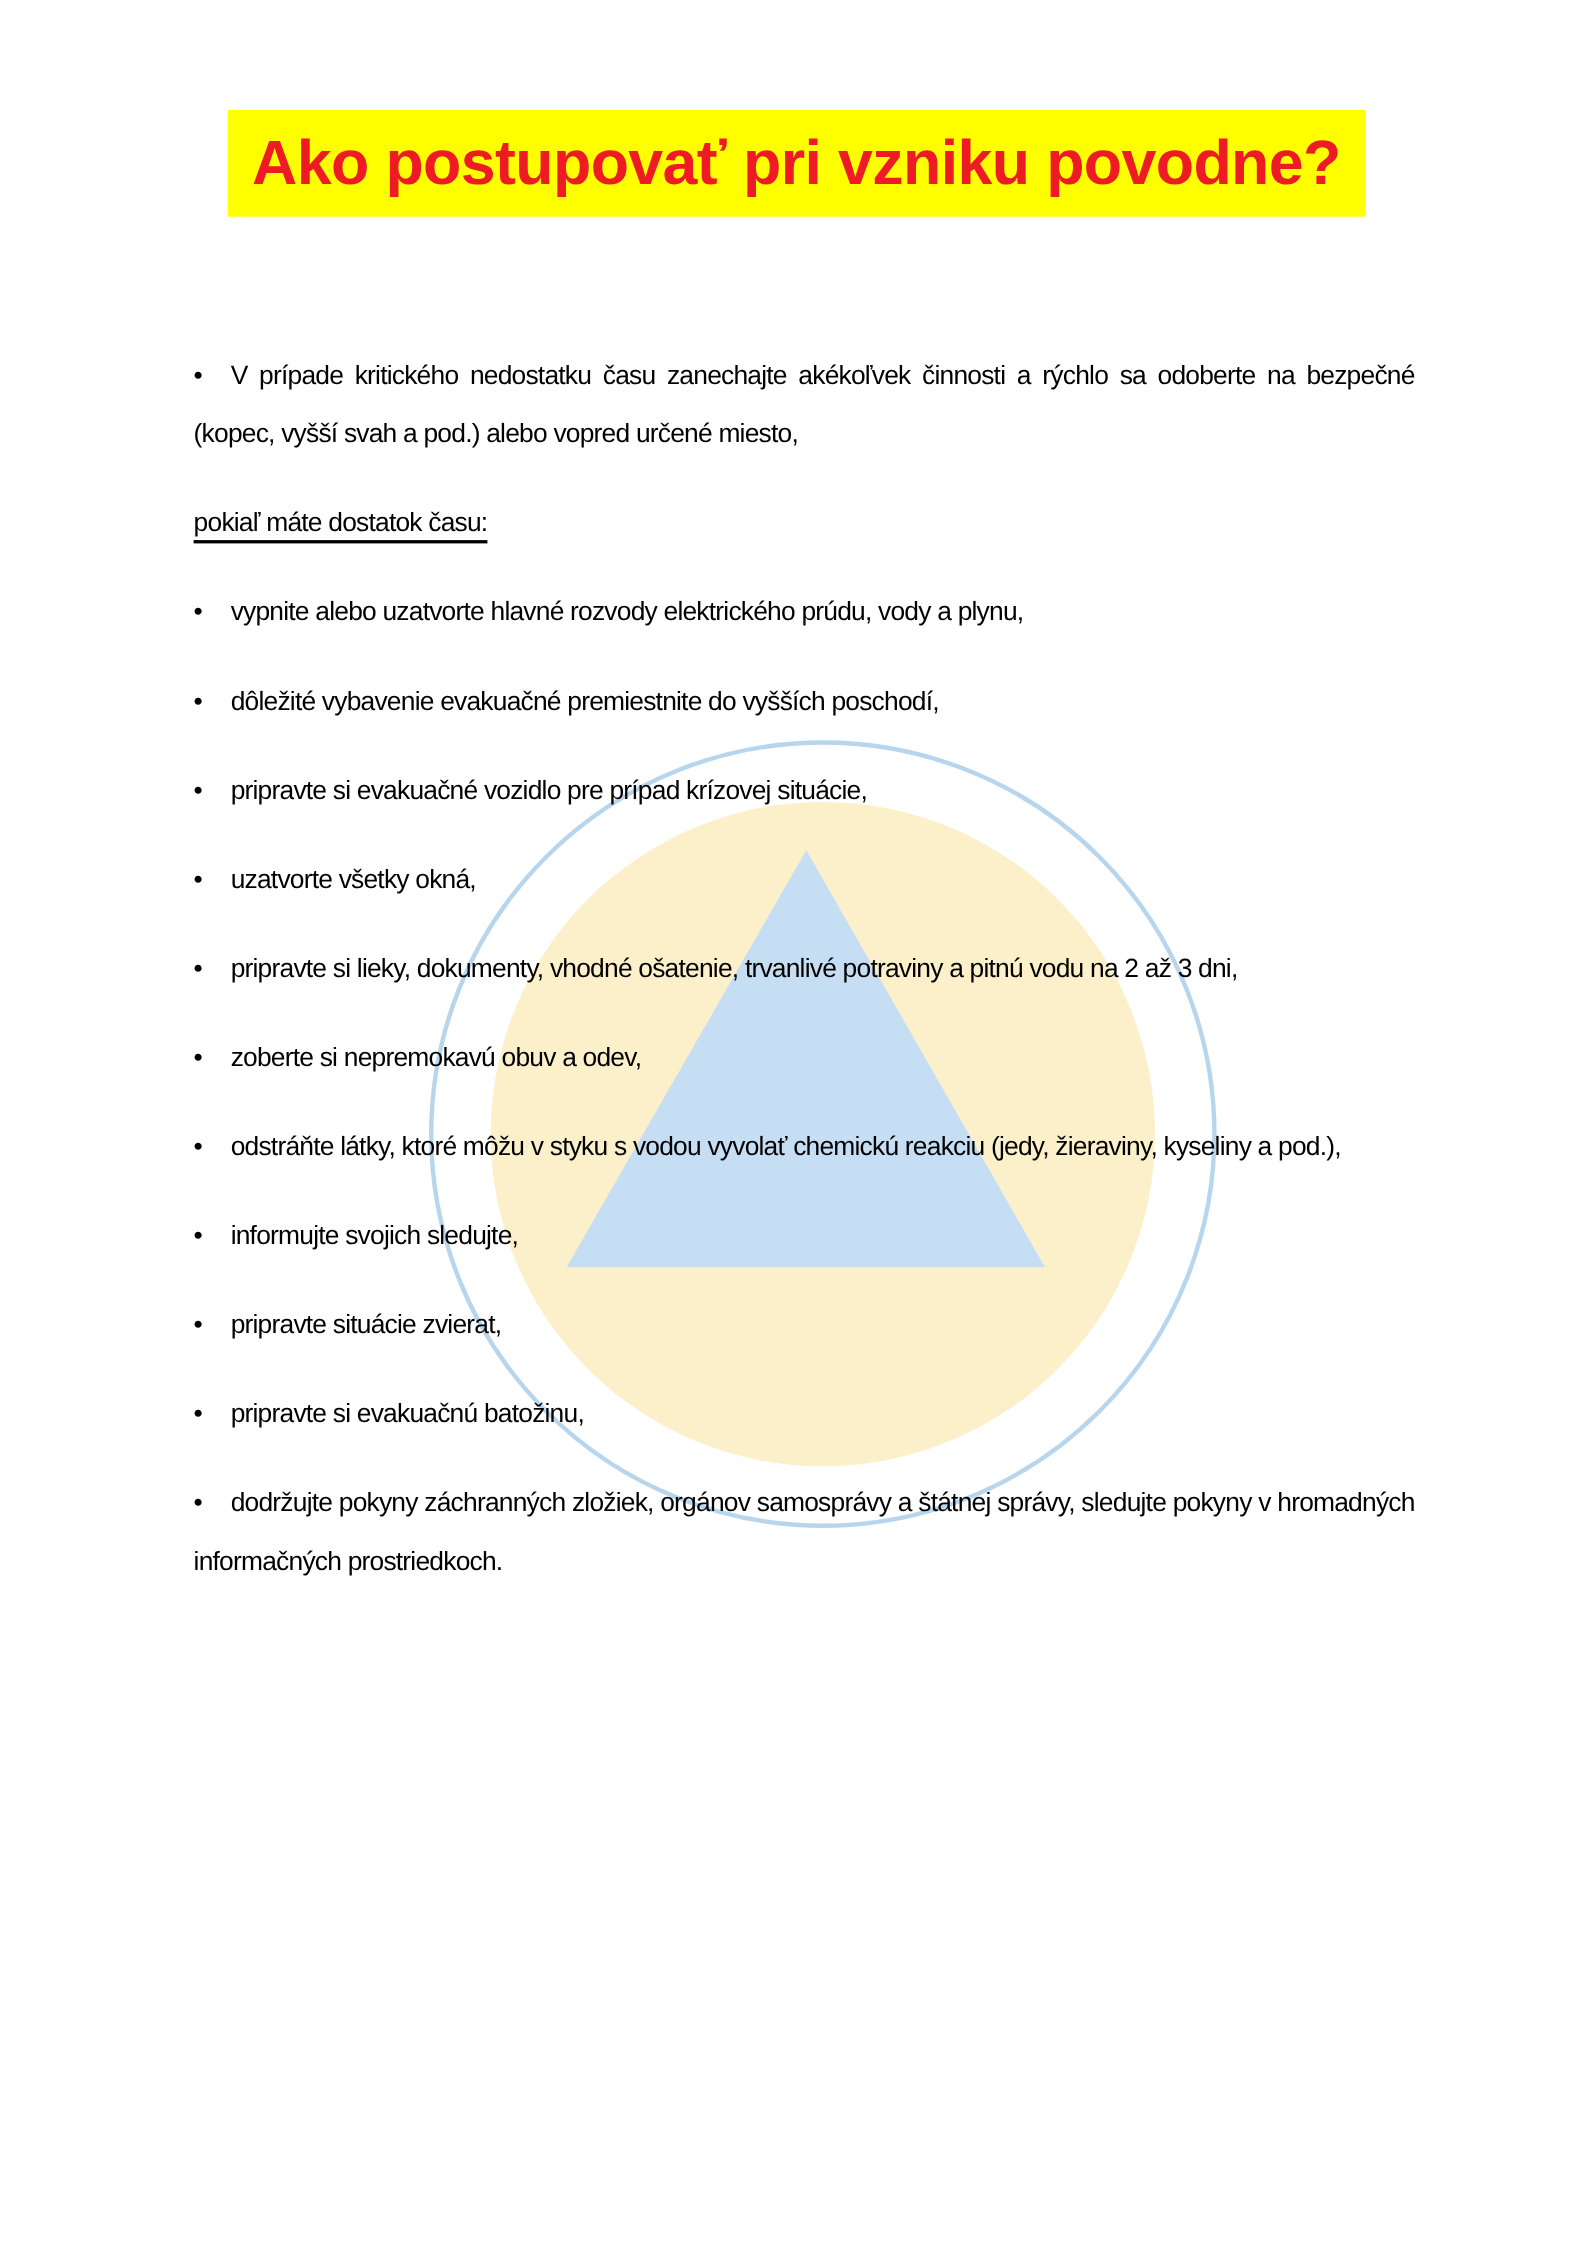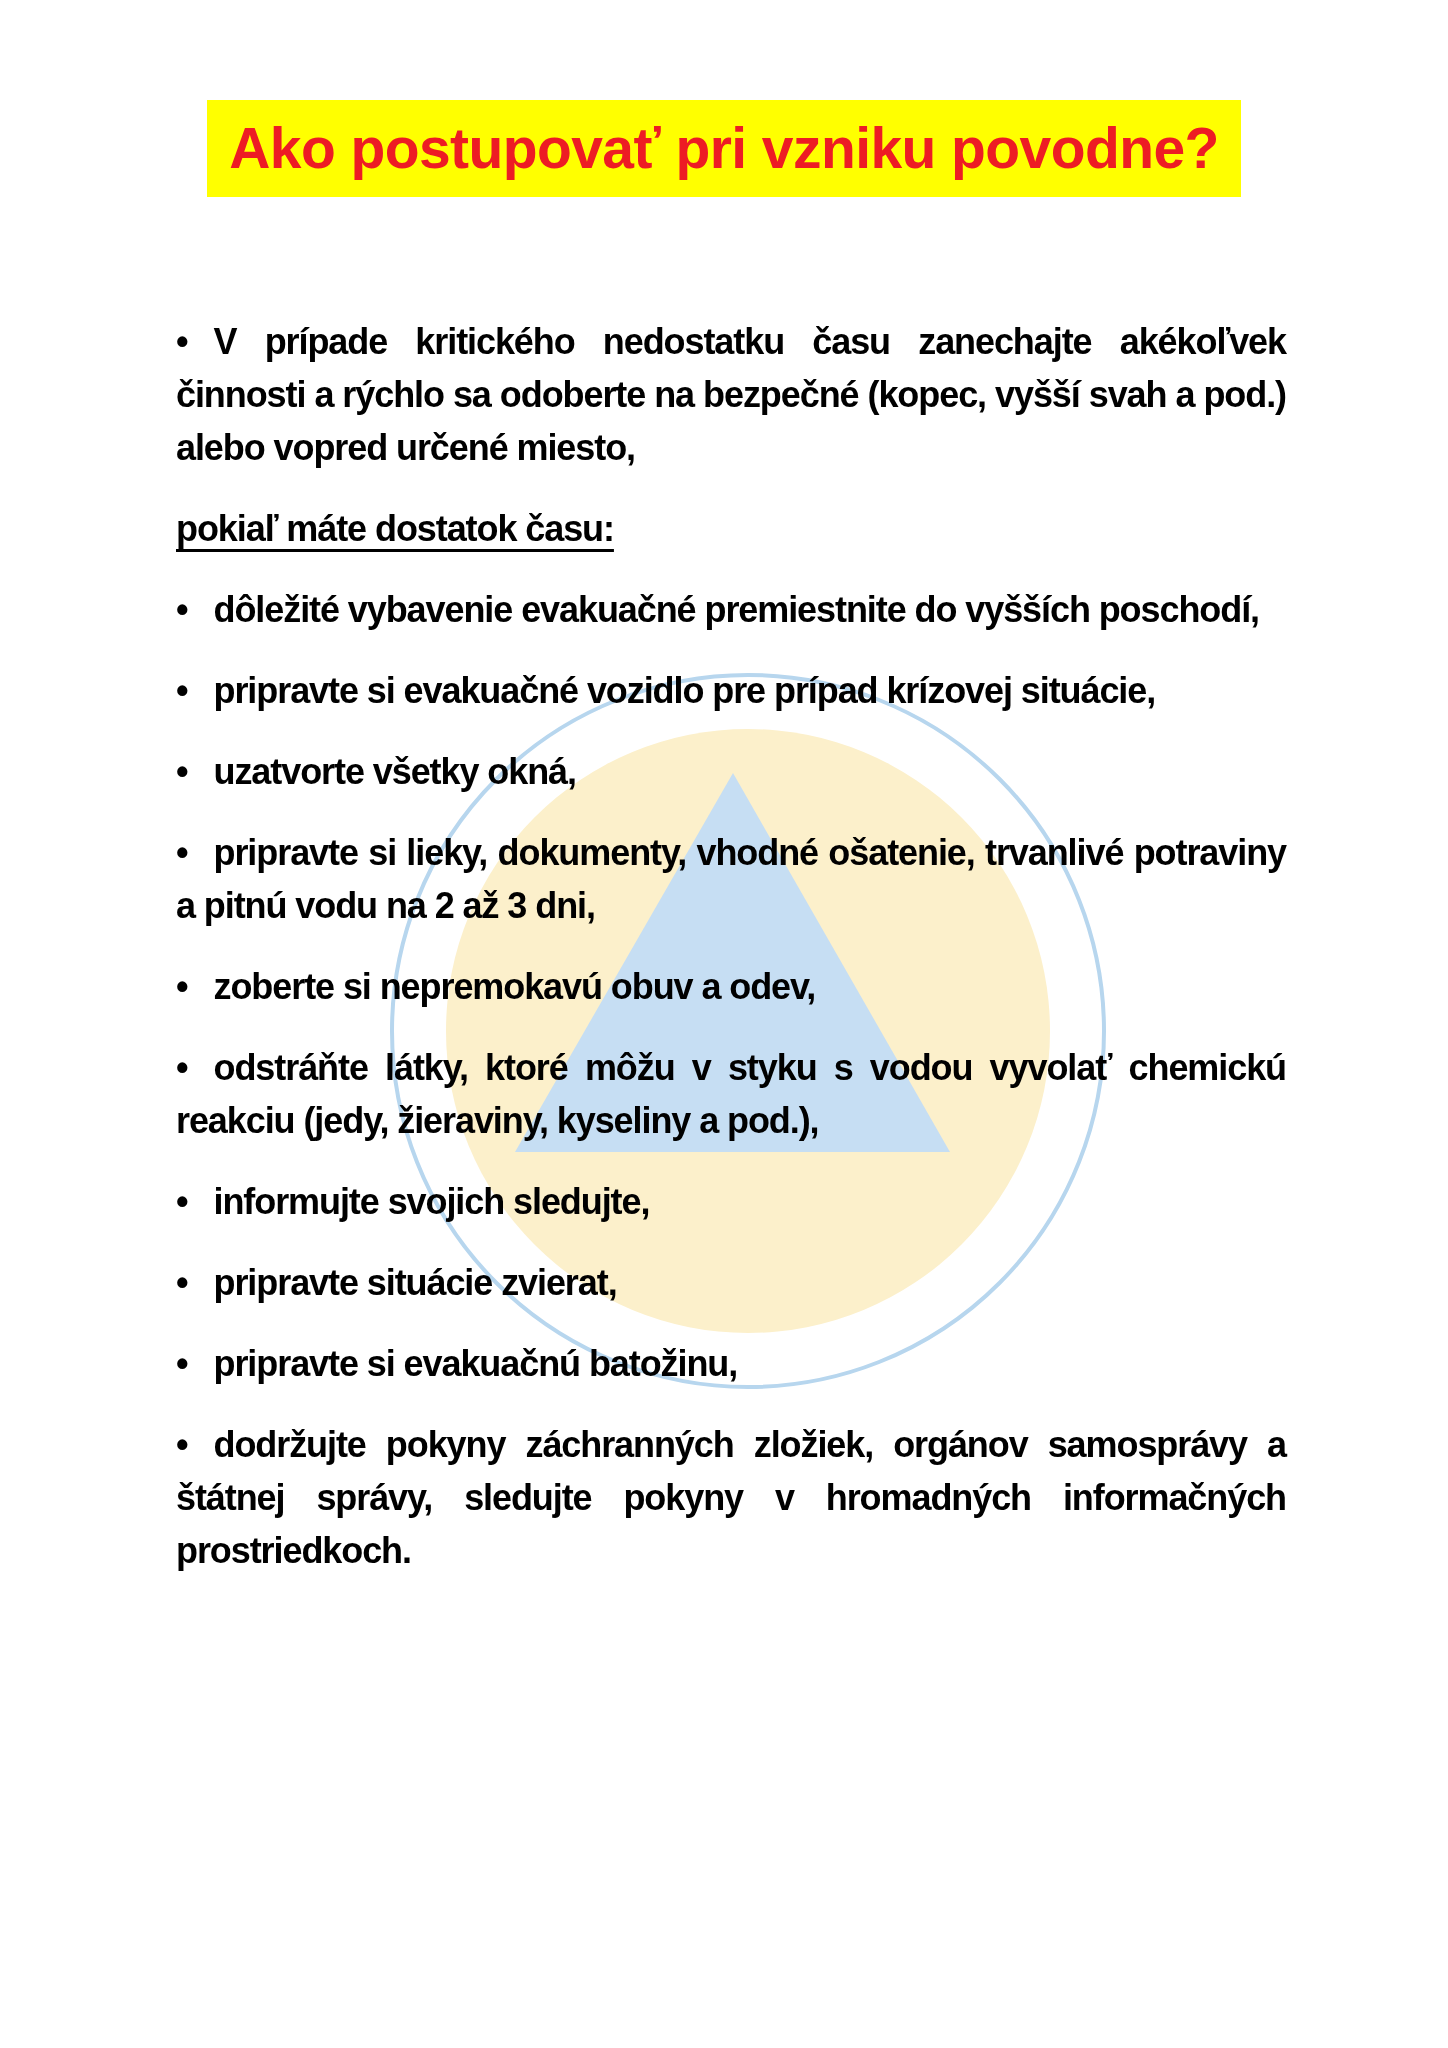--- a/index.html
+++ b/index.html
@@ -35,22 +35,22 @@
     display: inline-block;
     line-height: 97px;
     padding: 0 22px;
   }
   .list {
     margin: 118px 0 0 176px;
     width: 1110px;
   }
   .item {
     margin: 0 0 28px 0;
-    font-size: 36px;
-    font-weight: bold;
+    font-size: 24px;
+    font-weight: normal;
     line-height: 53px;
     letter-spacing: -0.03em;
     text-align: justify;
     text-align-last: left;
   }
   .item .marker {
     padding-right: 26px;
   }
   .item.heading {
     text-align: right;
@@ -71,20 +71,21 @@
 </svg>
 
 <main class="page">
   <header>
     <h1 style="color: rgb(237, 28, 36);"><span class="hl" style="background-color: rgb(255, 255, 0);">Ako postupovať pri vzniku povodne?</span></h1>
   </header>
 
   <section class="list" style="color: rgb(0, 0, 0);">
       <p class="item bullet"><span class="marker">•</span><span>V prípade kritického nedostatku času zanechajte akékoľvek činnosti a rýchlo sa odoberte na bezpečné (kopec, vyšší svah a pod.) alebo vopred určené miesto,</span></p>
       <p class="item heading"><span class="u">pokiaľ máte dostatok času:</span></p>
+      <p class="item bullet"><span class="marker">•</span><span>vypnite alebo uzatvorte hlavné rozvody elektrického prúdu, vody a plynu,</span></p>
       <p class="item bullet"><span class="marker">•</span><span>dôležité vybavenie evakuačné premiestnite do vyšších poschodí,</span></p>
       <p class="item bullet"><span class="marker">•</span><span>pripravte si evakuačné vozidlo pre prípad krízovej situácie,</span></p>
       <p class="item bullet"><span class="marker">•</span><span>uzatvorte všetky okná,</span></p>
       <p class="item bullet"><span class="marker">•</span><span>pripravte si lieky, dokumenty, vhodné ošatenie, trvanlivé potraviny a pitnú vodu na 2 až 3 dni,</span></p>
       <p class="item bullet"><span class="marker">•</span><span>zoberte si nepremokavú obuv a odev,</span></p>
       <p class="item bullet"><span class="marker">•</span><span>odstráňte látky, ktoré môžu v styku s vodou vyvolať chemickú reakciu (jedy, žieraviny, kyseliny a pod.),</span></p>
       <p class="item bullet"><span class="marker">•</span><span>informujte svojich sledujte,</span></p>
       <p class="item bullet"><span class="marker">•</span><span>pripravte situácie zvierat,</span></p>
       <p class="item bullet"><span class="marker">•</span><span>pripravte si evakuačnú batožinu,</span></p>
       <p class="item bullet"><span class="marker">•</span><span>dodržujte pokyny záchranných zložiek, orgánov samosprávy a štátnej správy, sledujte pokyny v hromadných informačných prostriedkoch.</span></p>

